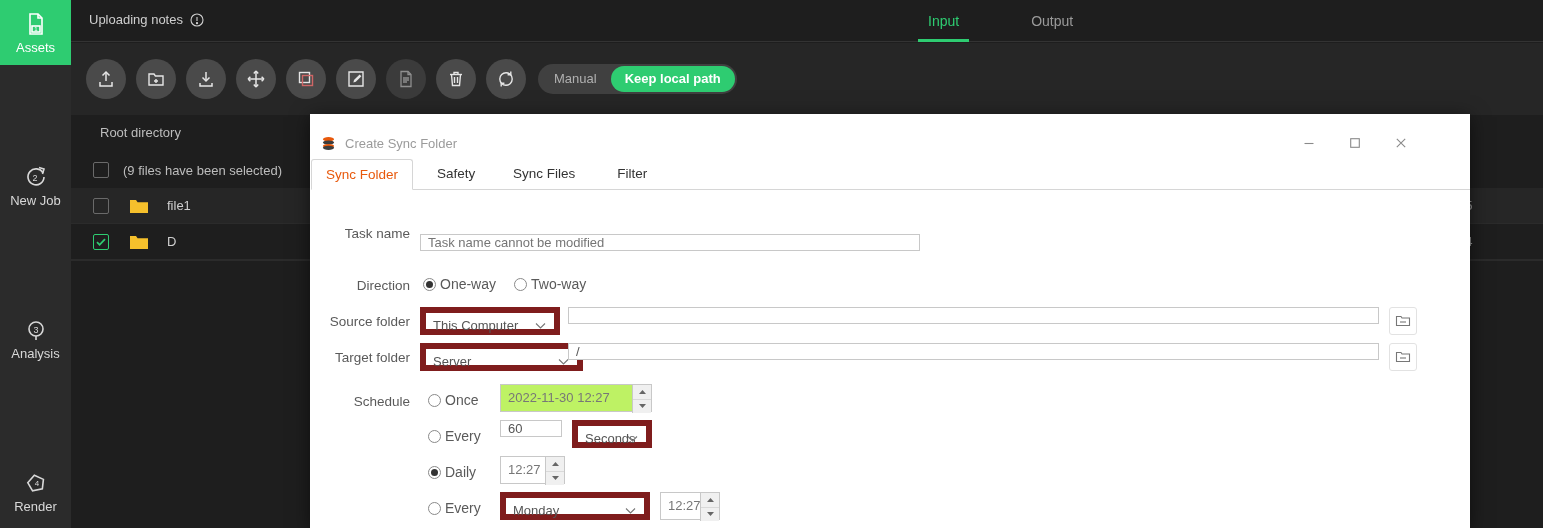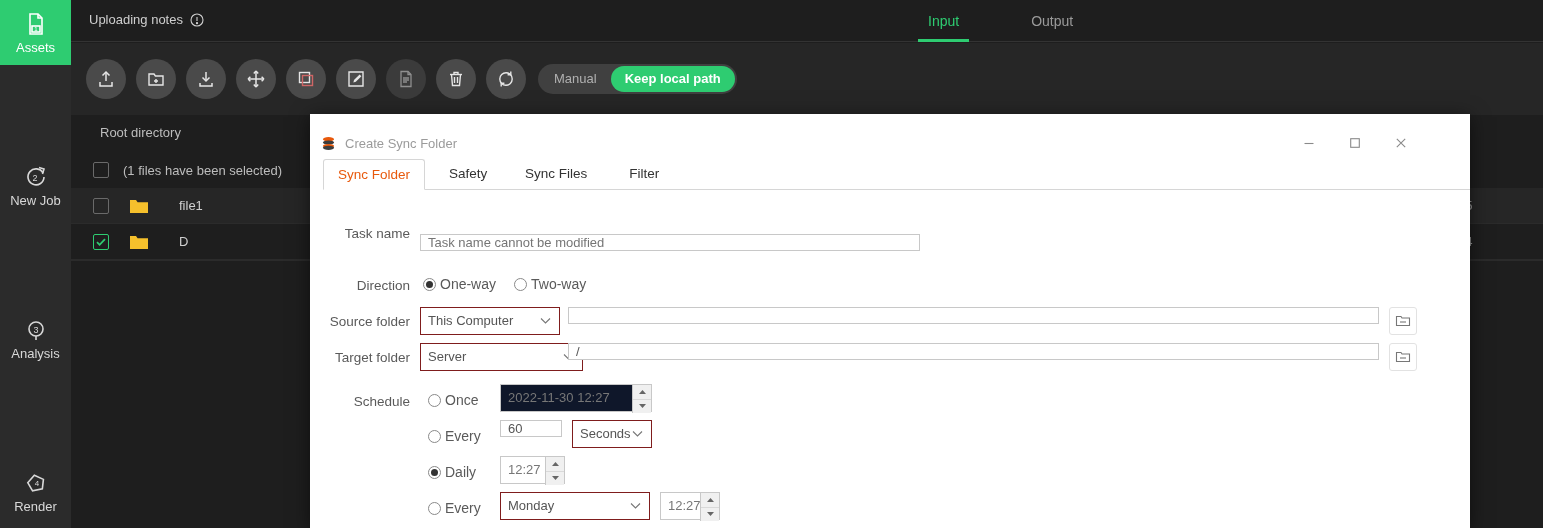--- a/index.html
+++ b/index.html
@@ -93,21 +93,21 @@
     width: 16px; height: 16px; margin-left: 22px;
     border: 1px solid #6a6a6a; border-radius: 2px; background: transparent;
     display: flex; align-items: center; justify-content: center; cursor: pointer;
     flex: none;
   }
   .cb.checked { border-color: #2ecc71; }
   .cb.checked svg { width: 12px; height: 12px; display: block; }
   .rowtext { margin-left: 14px; color: #bdbdbd; font-size: 13px; }
   .folder-ico { margin-left: 20px; width: 20px; height: 16px; display: block; flex: none; }
   .folder-ico svg { width: 20px; height: 16px; display: block; }
-  .fname { margin-left: 30px; color: #cfcfcf; font-size: 13px; }
+  .fname { margin-left: 18px; color: #cfcfcf; font-size: 13px; }
   .ftime { position: absolute; right: 0; width: 103px; color: #9a9a9a; font-size: 13px; }
 
   
   #dialog {
     position: absolute; left: 310px; top: 114px; width: 1160px; height: 414px;
     background: #ffffff; box-shadow: 0 3px 18px rgba(0,0,0,.55);
     font-family: "Liberation Sans", sans-serif;
   }
   #dlg-title {
     position: relative; height: 34px; background: #ffffff;
@@ -117,21 +117,21 @@
   #dlg-appicon svg { width: 15px; height: 15px; display:block; }
   #dlg-titletext { margin-left: 9px; font-size: 13px; color: #9b9b9b; }
   .wbtn {
     position: absolute; top: 0; width: 46px; height: 34px;
     display: flex; align-items: center; justify-content: center; cursor: pointer;
   }
   .wbtn svg { width: 12px; height: 12px; display: block; }
   #wmin { right: 138px; } #wmax { right: 92px; } #wclose { right: 46px; }
 
   #dlg-tabs {
-    position: relative; height: 30px; margin-left: 13px;
+    position: relative; height: 30px; margin-left: 1px;
     border-bottom: 1px solid #d6d6d6; display: flex; align-items: flex-end;
   }
   .dtab {
     height: 30px; line-height: 30px; font-size: 13.5px; color: #333;
     padding: 0 14px; cursor: pointer; position: relative; min-width: 86px; text-align: center;
   }
   .dtab.active {
     color: #e8590c; background: #fff;
     border: 1px solid #d6d6d6; border-bottom: 1px solid #fff;
     border-radius: 3px 3px 0 0; margin-bottom: -1px; height: 31px; line-height: 30px;
@@ -141,21 +141,21 @@
   .lbl {
     position: absolute; font-size: 13.5px; color: #5a5a5a; text-align: right;
   }
   .txtin {
     position: absolute; border: 1px solid #c8c8c8; background: #fff;
     font-size: 13px; color: #555; padding: 0 7px; line-height: 26px; height: 17px;
     font-family: "Liberation Sans", sans-serif;
   }
   .txtin.ph { color: #b4b4b4; }
   .sel {
-    position: absolute; border: 1px solid #7f1d1d; background: #fff;
+    position: absolute; border: 6px solid #7f1d1d; background: #fff;
     font-size: 13px; color: #555; height: 28px; line-height: 26px; padding: 0 7px;
   }
   .sel .caret { position: absolute; right: 8px; top: 9px; }
   .caret svg { width: 11px; height: 8px; display: block; }
   .radio {
     position: absolute; display: flex; align-items: center; gap: 4px;
     font-size: 14px; color: #5a5a5a; cursor: pointer;
   }
   .rdot {
     width: 13px; height: 13px; border-radius: 50%; border: 1px solid #8a8a8a;
@@ -314,21 +314,21 @@
       <div class="pill-opt">Manual</div>
       <div class="pill-opt on">Keep local path</div>
     </div>
   </div>
 
   <div id="filelist">
     <div id="rootdir">Root directory</div>
 
     <div class="row" style="top:37px">
       <span class="cb"></span>
-      <span class="rowtext">(1 files have been selected)</span>
+      <span class="rowtext">(9 files have been selected)</span>
     </div>
 
     <div class="row alt sep" style="top:73px">
       <span class="cb"></span>
       <span class="folder-ico">
         <svg viewBox="0 0 20 16" fill="#f5c02c">
             <path d="M1 2h6l1.6 2.2H19V15H1z"></path>
           </svg>
       </span>
       <span class="fname">file1</span>
@@ -440,21 +440,21 @@
           </svg>
         </span>
       </div>
 
       <div class="lbl" style="left:0;top:204px;width:100px">Schedule</div>
 
       <div class="radio" style="left:118px;top:202px">
         <span class="rdot"></span>
         <span>Once</span>
       </div>
-      <div style="position:absolute;left:190px;top:194px;width:152px;height:28px;border:1px solid #c8c8c8;background:#0f172a">
+      <div style="position:absolute;left:190px;top:194px;width:152px;height:28px;border:1px solid #c8c8c8;background:#bef264">
         <span style="position:absolute;left:7px;top:5px;font-size:13px;color:#777">2022-11-30 12:27</span>
         <span class="spin" style="right:0">
           <div>
               <svg viewBox="0 0 9 6" fill="#666">
                 <path d="M4.5 1L8 5H1z"></path>
               </svg>
             </div>
           <div>
               <svg viewBox="0 0 9 6" fill="#666">
                 <path d="M4.5 5L1 1h7z"></path>

